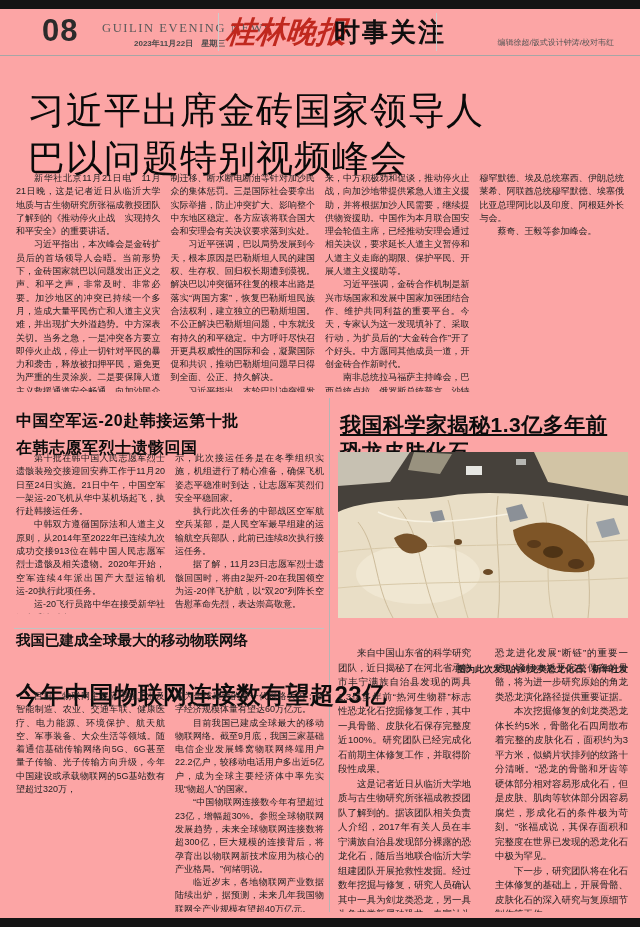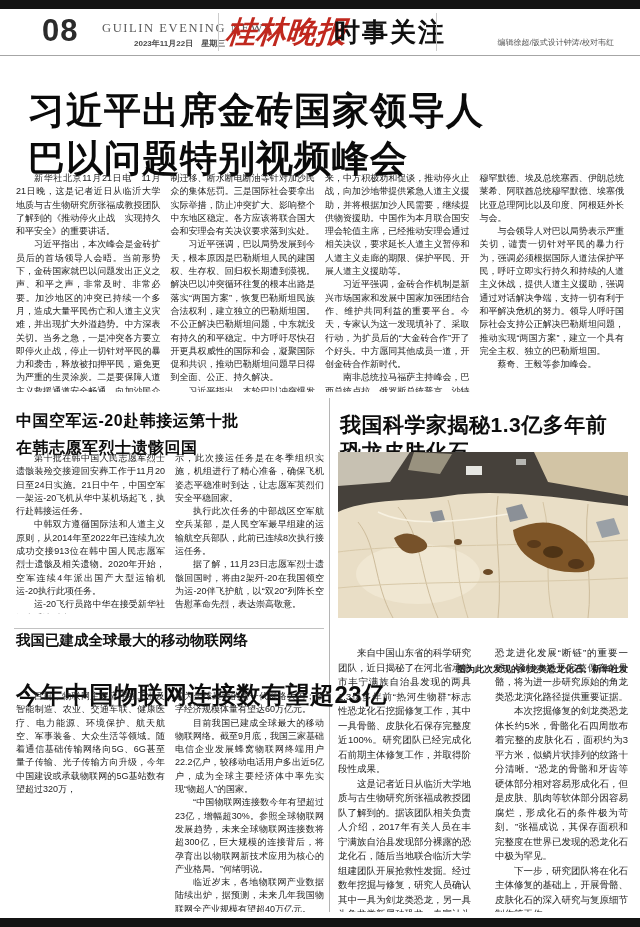--- a/index.html
+++ b/index.html
@@ -1,16 +1,16 @@
 <!DOCTYPE html>
 <html><head>
 <meta charset="utf-8">
 <style>
   html,body{margin:0;padding:0;background:#e9e9e9;}
-  .page{position:relative;width:640px;height:927px;margin:0 auto;background:#ffffff;overflow:hidden;
+  .page{position:relative;width:640px;height:927px;margin:0 auto;background:#fca5a5;overflow:hidden;
         font-family:"Liberation Sans","DejaVu Sans",sans-serif;color:#1d1d1d;}
   .bar{position:absolute;left:0;width:640px;height:9px;background:#141414;}
   .bar.top{top:0}.bar.bottom{bottom:0}
 
   
   .hdr{position:absolute;top:11px;left:0;width:640px;height:43px;}
   .pagenum{position:absolute;left:42px;top:2px;font-size:31px;font-weight:700;letter-spacing:1px;color:#2b2b2b;}
   .mh-en{position:absolute;left:102px;top:10px;font-family:"Liberation Serif",serif;font-size:12.5px;letter-spacing:1.6px;color:#5a5a5a;white-space:nowrap;}
   .mh-date{position:absolute;left:134px;top:27px;font-size:8px;font-weight:700;color:#4a4a4a;white-space:nowrap;}
   .vd{position:absolute;top:2px;height:38px;width:1px;background:#cccccc;}
@@ -20,33 +20,33 @@
   .credits{position:absolute;right:26px;top:26px;font-size:8px;color:#555;white-space:nowrap;}
   .hdr-rule{position:absolute;top:55px;left:0;width:640px;height:1px;background:#a6a6a6;}
 
   
   .news{font-size:9px;line-height:13.3px;color:#232323;}
   .news p{margin:0;text-indent:2em;text-align:justify;}
   .news p.cont{text-indent:0;}
   .news p.attr{text-indent:0;text-align:right;font-weight:700;margin-top:2px;}
 
   
-  .lead-h{position:absolute;left:28px;top:62px;font-size:37px;line-height:48px;font-weight:700;color:#0a0a0a;letter-spacing:1px;white-space:nowrap;}
+  .lead-h{position:absolute;left:28px;top:62px;font-size:37px;line-height:48px;font-weight:400;color:#0a0a0a;letter-spacing:1px;white-space:nowrap;}
   .lead-body{position:absolute;left:16px;top:172px;width:608px;height:220px;display:flex;gap:10px;overflow:hidden;}
   .colx{flex:1 1 0;min-width:0;}
 
   
   .vrule{position:absolute;left:329px;top:398px;height:514px;width:1px;background:#b5b5b5;}
   .army-h{position:absolute;left:16px;top:394px;font-size:16px;line-height:27px;font-weight:900;color:#0d0d0d;letter-spacing:0.5px;white-space:nowrap;}
   .army-body{position:absolute;left:16px;top:452px;width:308px;height:162px;display:flex;gap:10px;overflow:hidden;}
   .left-rule{position:absolute;left:14px;top:628px;width:310px;height:1px;background:#c2c2c2;}
   .iot-kicker{position:absolute;left:16px;top:631px;font-size:14.5px;font-weight:800;color:#101010;white-space:nowrap;}
   .iot-h{position:absolute;left:16px;top:659px;font-size:24px;font-weight:900;color:#0d0d0d;letter-spacing:0.5px;white-space:nowrap;}
   .iot-body{position:absolute;left:16px;top:690px;width:308px;height:222px;display:flex;gap:10px;overflow:hidden;}
-  .dino-h{position:absolute;left:340px;top:394px;font-size:21px;line-height:27px;font-weight:900;color:#0d0d0d;letter-spacing:0.5px;white-space:nowrap;}
+  .dino-h{position:absolute;left:340px;top:394px;font-size:21px;line-height:27px;font-weight:900;color:#0d0d0d;letter-spacing:0.5px;white-space:nowrap;text-decoration:underline;}
   .photo{position:absolute;left:338px;top:452px;width:290px;height:166px;overflow:hidden;background:#45403a;}
   .photo svg{display:block;width:290px;height:166px;}
   .caption-row{position:absolute;left:338px;top:624px;width:290px;display:flex;justify-content:flex-end;font-size:9px;font-weight:600;color:#222;margin-top:39px;}
   .dino-body{position:absolute;left:338px;top:646px;width:290px;height:266px;display:flex;gap:24px;overflow:hidden;font-size:9.5px;line-height:14.5px;}
 </style>
 </head>
 <body>
 
 <div class="page">
 
@@ -75,21 +75,20 @@
         <p>习近平强调，巴以局势发展到今天，根本原因是巴勒斯坦人民的建国权、生存权、回归权长期遭到漠视。解决巴以冲突循环往复的根本出路是落实“两国方案”，恢复巴勒斯坦民族合法权利，建立独立的巴勒斯坦国。不公正解决巴勒斯坦问题，中东就没有持久的和平稳定。中方呼吁尽快召开更具权威性的国际和会，凝聚国际促和共识，推动巴勒斯坦问题早日得到全面、公正、持久解决。</p>
         <p>习近平指出，本轮巴以冲突爆发以</p>
       </div>
     <div class="colx">
         <p class="cont">来，中方积极劝和促谈，推动停火止战，向加沙地带提供紧急人道主义援助，并将根据加沙人民需要，继续提供物资援助。中国作为本月联合国安理会轮值主席，已经推动安理会通过相关决议，要求延长人道主义暂停和人道主义走廊的期限、保护平民、开展人道主义援助等。</p>
         <p>习近平强调，金砖合作机制是新兴市场国家和发展中国家加强团结合作、维护共同利益的重要平台。今天，专家认为这一发现填补了、采取行动，为扩员后的“大金砖合作”开了个好头。中方愿同其他成员一道，开创金砖合作新时代。</p>
         <p>南非总统拉马福萨主持峰会，巴西总统卢拉、俄罗斯总统普京、沙特王储</p>
       </div>
     <div class="colx">
         <p class="cont">穆罕默德、埃及总统塞西、伊朗总统莱希、阿联酋总统穆罕默德、埃塞俄比亚总理阿比以及印度、阿根廷外长与会。</p>
-        <p>与会领导人对巴以局势表示严重关切，谴责一切针对平民的暴力行为，强调必须根据国际人道法保护平民，呼吁立即实行持久和持续的人道主义休战，提供人道主义援助，强调通过对话解决争端，支持一切有利于和平解决危机的努力。领导人呼吁国际社会支持公正解决巴勒斯坦问题，推动实现“两国方案”，建立一个具有完全主权、独立的巴勒斯坦国。</p>
         <p>蔡奇、王毅等参加峰会。</p>
       </div>
   </div>
 
   <div class="vrule"></div>
 
   <h2 class="army-h"><span>中国空军运-20赴韩接运第十批</span><br><span>在韩志愿军烈士遗骸回国</span></h2>
   <div class="army-body news">
     <div class="colx">
         <p>第十批在韩中国人民志愿军烈士遗骸装殓交接迎回安葬工作于11月20日至24日实施。21日中午，中国空军一架运-20飞机从华中某机场起飞，执行赴韩接运任务。</p>

